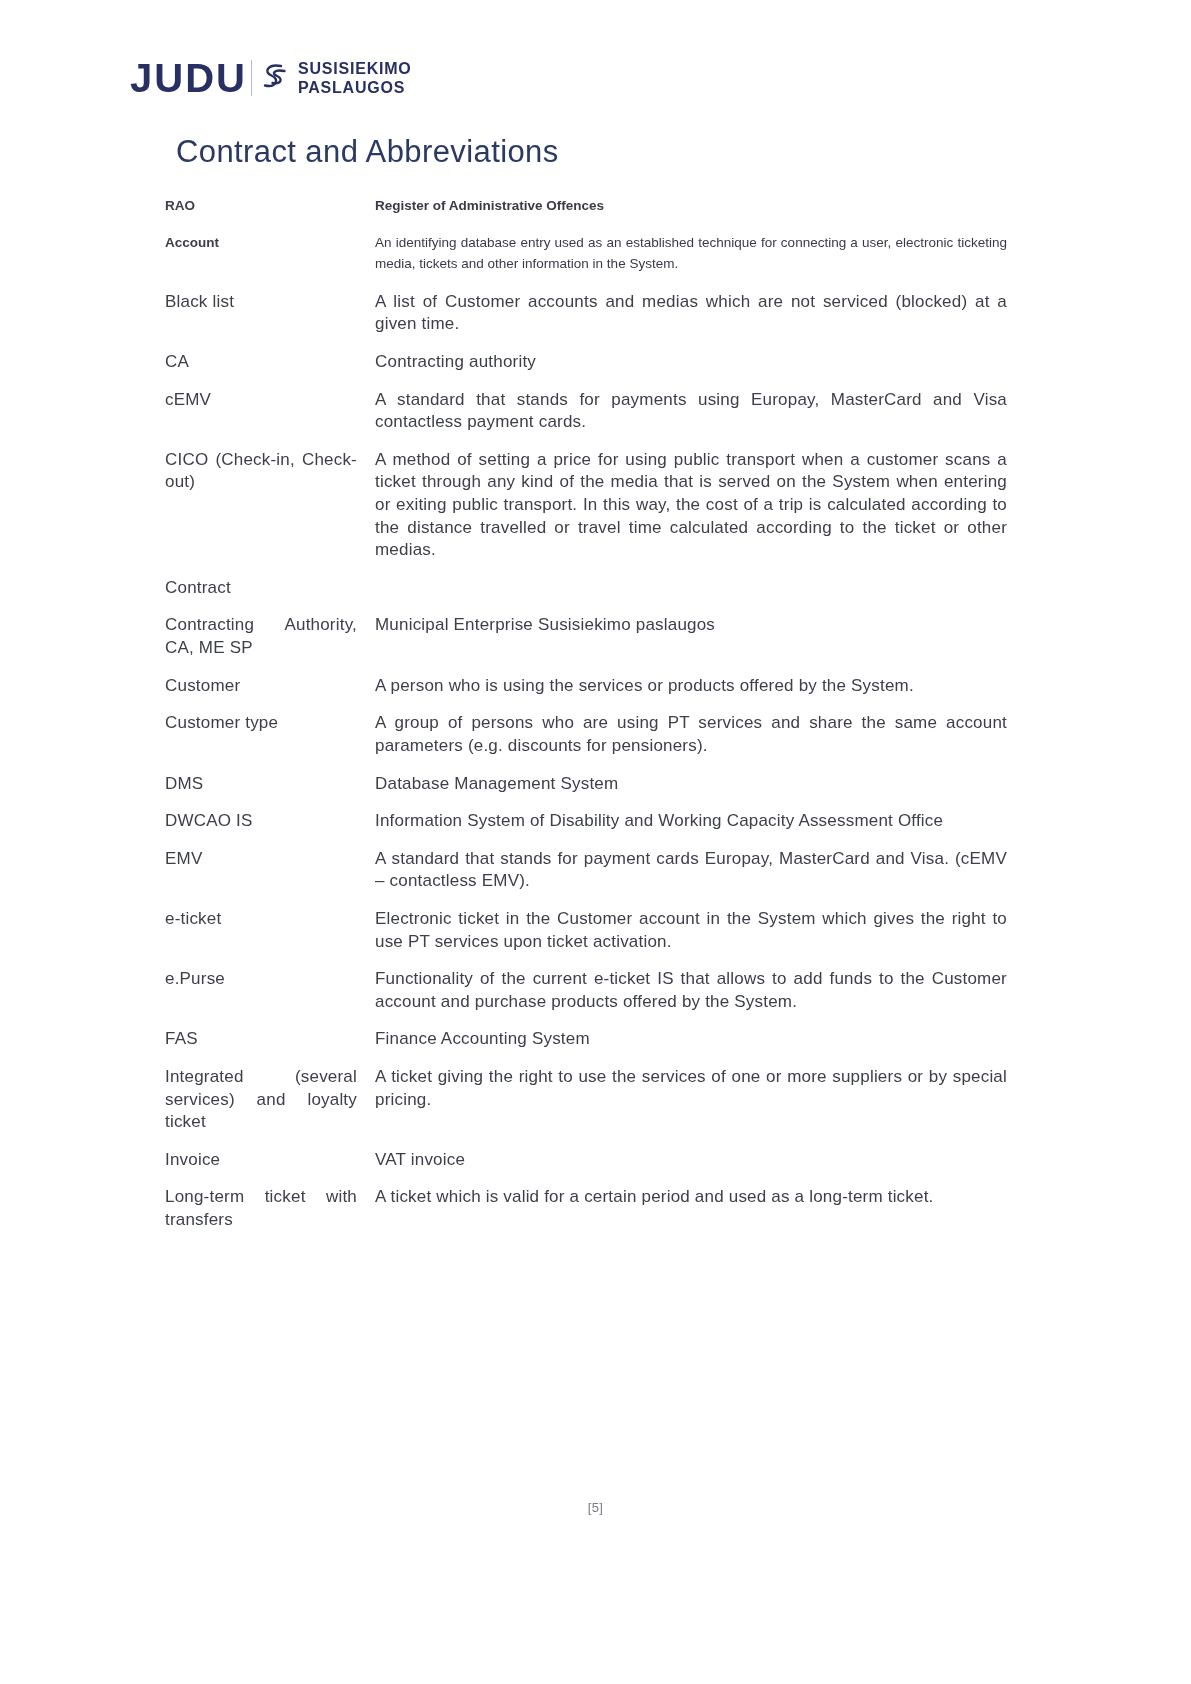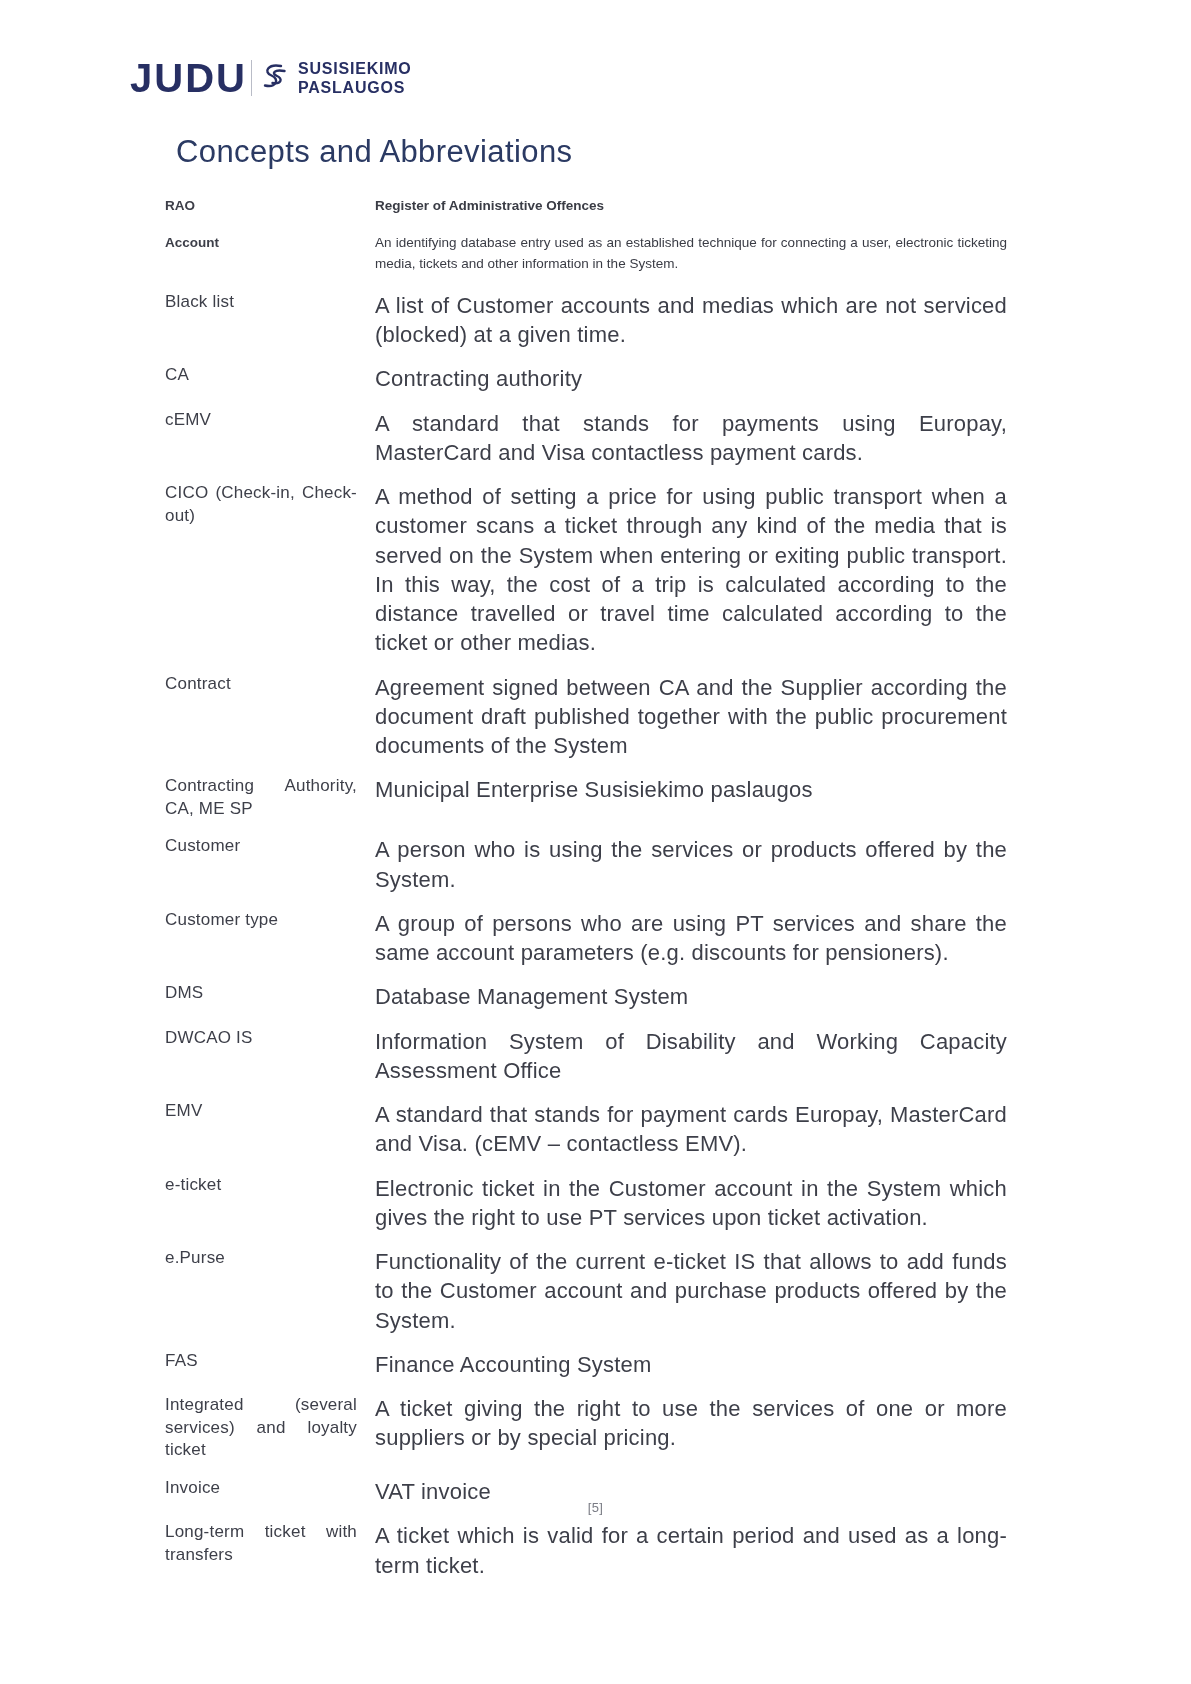--- a/index.html
+++ b/index.html
@@ -69,21 +69,21 @@
   }
   .term {
     font-size: 17px;
     line-height: 1.33;
     letter-spacing: 0.2px;
     text-align: justify;
     padding-right: 18px;
     padding-left: 20px;
   }
   .def {
-    font-size: 22px;
+    font-size: 17px;
     line-height: 1.33;
     letter-spacing: 0.2px;
     text-align: justify;
   }
   
   .alt .term, .alt-bold .term {
     font-size: 13.5px;
     font-weight: 700;
     letter-spacing: 0;
     line-height: 1.5;
@@ -124,21 +124,21 @@
           <path d="M28.5 12 C18 10, 15 14.5, 21 17 C27 19.5, 25.5 25.5, 16.5 24" fill="none" stroke="#272f63" stroke-width="2.4" stroke-linecap="round"></path>
         </svg>
       </span>
       <span class="partner-text">
         <span>SUSISIEKIMO</span><br>
         <span>PASLAUGOS</span>
       </span>
     </div>
   </div>
 
-  <h1 class="page-title">Concepts and Abbreviations</h1>
+  <h1 class="page-title">Contract and Abbreviations</h1>
 
   <div class="glossary">
   <div class="row alt-bold">
     <div class="term">RAO</div>
     <div class="def">Register of Administrative Offences</div>
   </div>
 
   <div class="row alt">
     <div class="term">Account</div>
     <div class="def">An identifying database entry used as an established technique for connecting a user, electronic ticketing media, tickets and other information in the System.</div>
@@ -160,21 +160,20 @@
     <div class="def">A standard that stands for payments using Europay, MasterCard and Visa contactless payment cards.</div>
   </div>
 
   <div class="row">
     <div class="term">CICO (Check-in, Check-out)</div>
     <div class="def">A method of setting a price for using public transport when a customer scans a ticket through any kind of the media that is served on the System when entering or exiting public transport. In this way, the cost of a trip is calculated according to the distance travelled or travel time calculated according to the ticket or other medias.</div>
   </div>
 
   <div class="row">
     <div class="term">Contract</div>
-    <div class="def">Agreement signed between CA and the Supplier according the document draft published together with the public procurement documents of the System</div>
   </div>
 
   <div class="row">
     <div class="term">Contracting Authority, CA, ME SP</div>
     <div class="def">Municipal Enterprise Susisiekimo paslaugos</div>
   </div>
 
   <div class="row">
     <div class="term">Customer</div>
     <div class="def">A person who is using the services or products offered by the System.</div>

